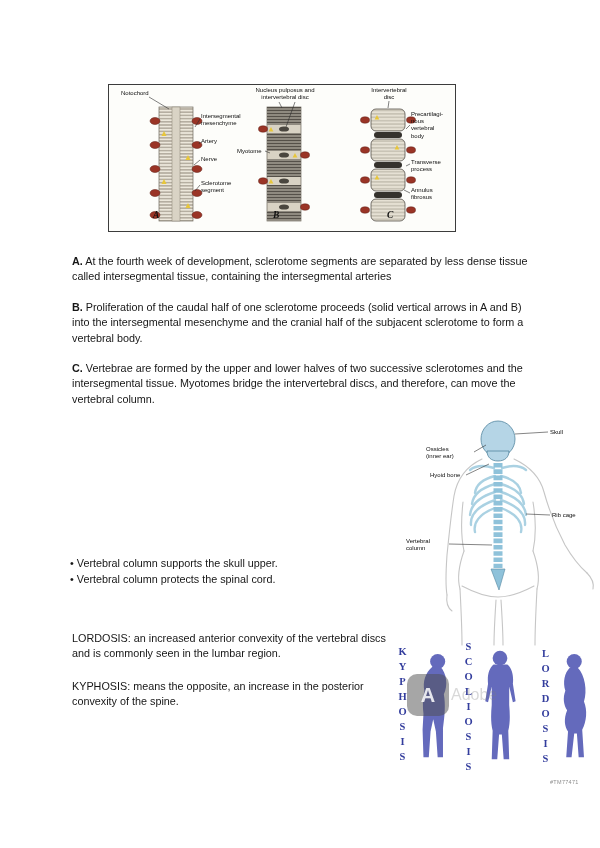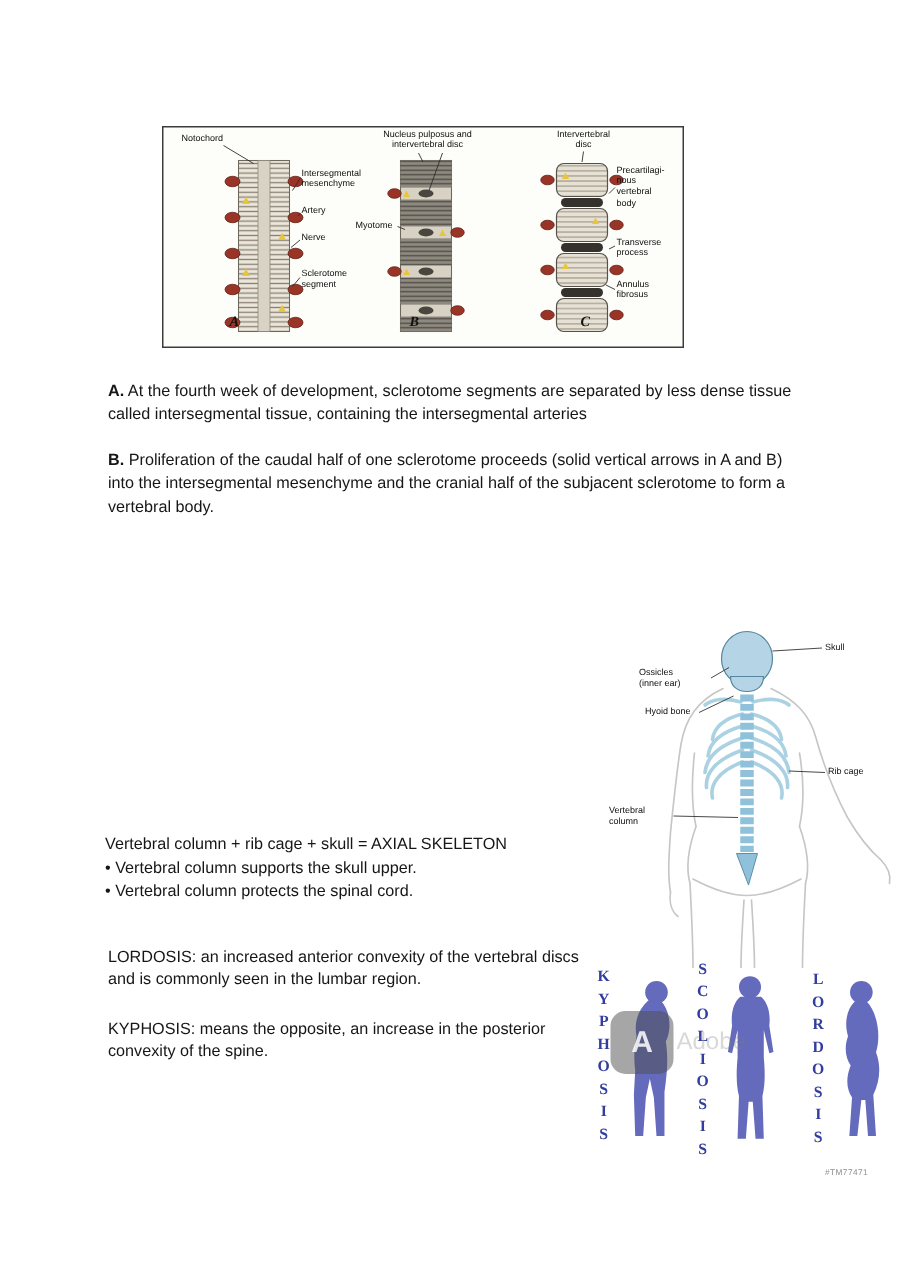--- a/index.html
+++ b/index.html
@@ -173,24 +173,26 @@
     <div class="fig-letter" style="left:164px;top:125px">B</div>
     <div class="fig-letter" style="left:278px;top:125px">C</div>
   </div>
 
   <div class="para" style="left:70px;top:252px;width:468px">
     <b>A.</b><span> At the fourth week of development, sclerotome segments are separated by less dense tissue called intersegmental tissue, containing the intersegmental arteries</span>
   </div>
   <div class="para" style="left:70px;top:298px;width:468px">
     <b>B.</b><span> Proliferation of the caudal half of one sclerotome proceeds (solid vertical arrows in A and B) into the intersegmental mesenchyme and the cranial half of the subjacent sclerotome to form a vertebral body.</span>
   </div>
+  <div class="para" style="left:70px;top:359px;width:468px">
+    <b>C.</b><span> Vertebrae are formed by the upper and lower halves of two successive sclerotomes and the intersegmental tissue. Myotomes bridge the intervertebral discs, and therefore, can move the vertebral column.</span>
+  </div>
 
 
   <div class="abs" style="left:70px;top:556px;width:340px">
-    <div class="axial-line">Vertebral column + rib cage + skull = AXIAL SKELETON</div>
     <div class="axial-line">• Vertebral column supports the skull upper.</div>
     <div class="axial-line">• Vertebral column protects the spinal cord.</div>
   </div>
 
   <div class="para" style="left:70px;top:629px;width:320px">LORDOSIS: an increased anterior convexity of the vertebral discs and is commonly seen in the lumbar region.</div>
   <div class="para" style="left:70px;top:677px;width:300px">KYPHOSIS: means the opposite, an increase in the posterior convexity of the spine.</div>
 
   <div class="anatomy">
     <svg width="195" height="230" viewBox="0 0 195 230">
 

